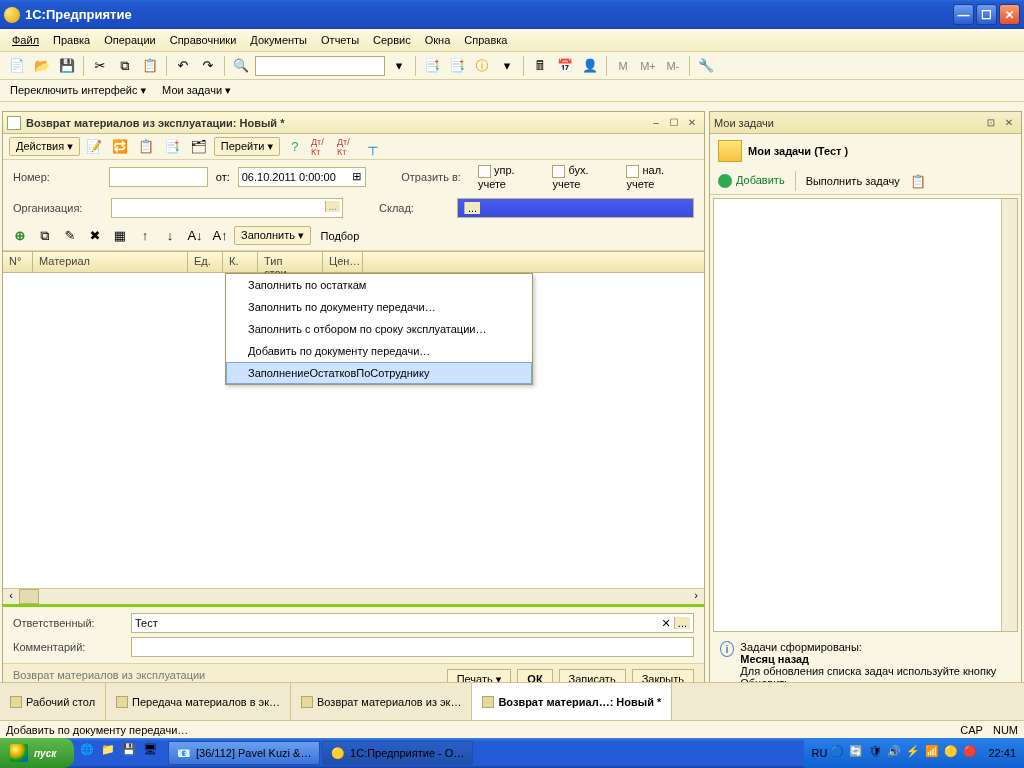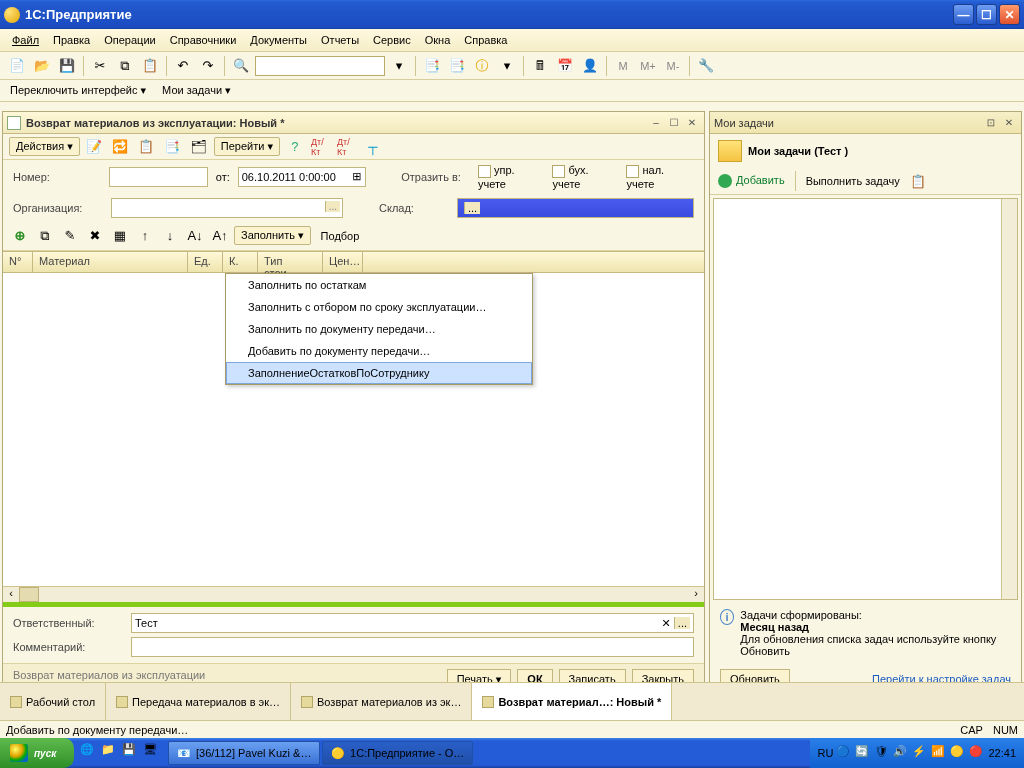--- a/index.html
+++ b/index.html
@@ -47,21 +47,21 @@
 .gridhead{display:flex;background:linear-gradient(#fff8d8,#eee4ae);border-top:1px solid #c6b882;border-bottom:1px solid #c6b882;height:22px}
 .gh{border-right:1px solid #c6b882;padding:3px 6px;font-size:11px;color:#444}
 .gridbody{flex:1;background:#fff;position:relative}
 
 .menu{position:absolute;top:0;left:222px;width:308px;background:#fff;border:1px solid #a79c68;box-shadow:2px 2px 4px rgba(0,0,0,.2)}
 .menu-item{padding:5px 22px;border-bottom:0}
 .menu-item.hover{background:#cce2ff;border:1px solid #7ea6e0;padding:4px 21px}
 .gridscroll{height:16px;background:#f1edd6;border-top:1px solid #cfc48d;display:flex}
 .gridscroll .thumb{width:20px;background:#e4dbb1;border:1px solid #bfb279}
 
-.docfoot{padding:4px 10px;border-top:5px solid #84cc16}
+.docfoot{padding:4px 10px;border-top:3px solid #84cc16}
 .docfoot .field{flex:1}
 .doc-cmdbar{display:flex;justify-content:flex-end;gap:6px;padding:5px 10px;border-top:1px solid #dcd39f;background:#f6efcf}
 .cmd{padding:3px 9px;border:1px solid #c0b67e;background:#fbf3d0}
 .cmd.primary{font-weight:bold}
 
 .sidepanel{width:313px;border:1px solid #b4aa77;margin:2px;background:#faf6e4;display:flex;flex-direction:column}
 .sidepanel .docwin-header{background:linear-gradient(#f6efc7,#eee4ae)}
 .tasks-title{display:flex;align-items:center;gap:6px;padding:6px 8px;font-size:15px;color:#6b5a00}
 .tasks-title .ti{width:24px;height:22px;background:linear-gradient(#ffe37a,#f4c342);border:1px solid #caa530}
 .sidetb{display:flex;align-items:center;gap:8px;padding:2px 8px;border-bottom:1px solid #d6ce9e}
@@ -83,21 +83,21 @@
 
 .xp-taskbar{position:absolute;left:0;right:0;bottom:0;height:30px;background:linear-gradient(#3e83e6,#245bd6 10%,#245bd6 90%,#1840a0);display:flex;align-items:center}
 .start{height:30px;padding:0 18px 0 10px;background:linear-gradient(#5fba4d,#2e8f28);color:#fff;font-weight:bold;font-style:italic;font-size:10px;display:flex;align-items:center;border-radius:0 10px 10px 0}
 .start::before{content:"";width:18px;height:18px;margin-right:6px;border-radius:2px;background:radial-gradient(circle at 30% 30%, #ff6, #e0a000 40%, #0a0 60%, #06c 80%)}
 .qlaunch{display:flex;gap:3px;padding:0 6px}
 .qlaunch span{width:18px;height:20px}
 .taskbtn{height:24px;padding:0 8px;margin:0 1px;background:linear-gradient(#6aa0f0,#3a73d8);border:1px solid #2050a8;border-radius:2px;color:#fff;display:flex;align-items:center;gap:5px;max-width:170px;overflow:hidden;white-space:nowrap}
 .taskbtn.active{background:linear-gradient(#2a5fc8,#1f4fa8)}
 .tray{margin-left:auto;height:30px;background:linear-gradient(#2a7fe8,#1060d0);display:flex;align-items:center;gap:3px;padding:0 8px;color:#fff}
 .tray .ic{width:16px;height:16px}
-.tray .clock{}
+.tray .clock{margin-left:6px}
 
 .gl{font-size:13px;line-height:1}
 .g-new{color:#e6a500}
 .gl-green{color:#2e8f28;font-weight:bold}
 .org-field{position:relative}
 .org-field::after{content:"Q";position:absolute;right:2px;top:2px;font-size:10px;color:#888}
 .sklad-field{background:linear-gradient(#4a5bf0,#3a4be0);flex:1}
 </style>
 </head>
 <body>
@@ -298,22 +298,22 @@
         <div class="gh" style="width:155px">Материал</div>
         <div class="gh" style="width:35px">Ед.</div>
         <div class="gh" style="width:35px">К.</div>
         <div class="gh" style="width:65px">Тип стои…</div>
         <div class="gh" style="width:40px">Цен…</div>
       </div>
       <div class="gridbody">
 
         <div class="menu">
           <div class="menu-item">Заполнить по остаткам</div>
+          <div class="menu-item">Заполнить по документу передачи…</div>
           <div class="menu-item">Заполнить с отбором по сроку эксплуатации…</div>
-          <div class="menu-item">Заполнить по документу передачи…</div>
           <div class="menu-item">Добавить по документу передачи…</div>
           <div class="menu-item hover">ЗаполнениеОстатковПоСотруднику</div>
         </div>
       </div>
       <div class="gridscroll">
         <span style="width:16px;text-align:center">‹</span>
           <span class="thumb"></span>
           <span style="flex:1"></span>
           <span style="width:16px;text-align:center">›</span>
       </div>
@@ -363,24 +363,20 @@
       <div class="tasklist">
           <div class="vs"></div>
         </div>
       <div class="taskinfo">
         <span class="i">i</span>
         <div>
           <div>Задачи сформированы:</div>
           <b>Месяц назад</b>
           <div>Для обновления списка задач используйте кнопку Обновить</div>
         </div>
-      </div>
-      <div class="taskbtns">
-        <span class="cmd">Обновить</span>
-        <span class="link" style="text-align:right">Перейти к настройке задач</span>
       </div>
     </div>
   </div>
 
   <div class="apptabs">
     <div class="apptab">
         <span class="ic"></span>
         <span>Рабочий стол</span>
       </div>
     <div class="apptab">

